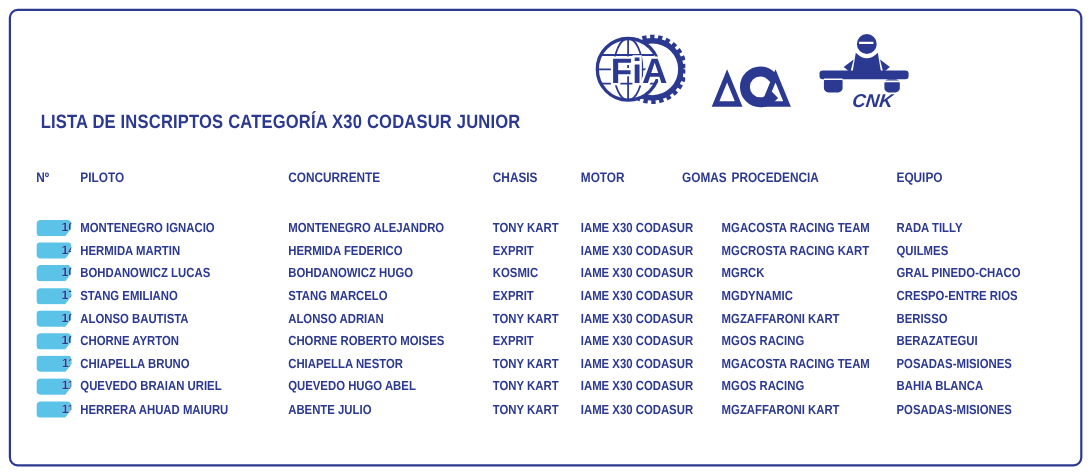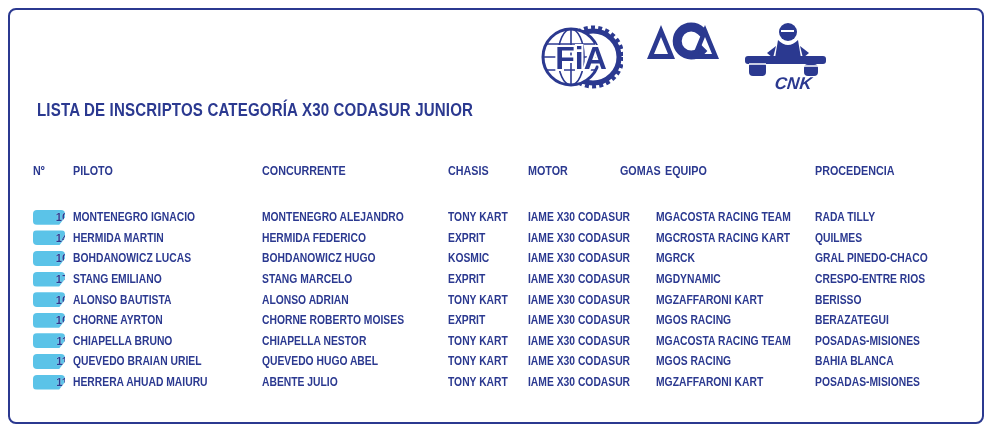--- a/index.html
+++ b/index.html
@@ -12,42 +12,42 @@
   .page { position:relative; width:992px; height:432px; background:var(--paper); }
   .page-frame {
     position:absolute; inset:8px; border:2px solid var(--navy);
     border-radius:8px; pointer-events:none;
   }
   .cond { display:inline-block; transform:scaleX(0.86); transform-origin:0 50%; white-space:nowrap; }
 
   
   .logos {
     position:absolute; left:541px; top:20px; height:80px;
-    display:flex; align-items:flex-start; gap:22px;text-decoration:underline;
+    display:flex; align-items:flex-end; gap:22px;text-decoration:underline;
   }
   .logo svg { display:block; }
   svg text {
     font-family:"Liberation Sans", sans-serif; font-weight:bold; fill:var(--navy);
   }
 
   
   .page-title {
     position:absolute; left:37px; top:100px;
     font-size:17.5px; font-weight:bold; letter-spacing:0.2px; white-space:nowrap;
   }
 
   
   .entry-table {
     position:absolute; left:33px; right:30px; top:151px;
     --cols:40px 189px 186px 80px 92px 45px 150px 1fr;
   }
   .table-header {
     display:grid; grid-template-columns:var(--cols);
     height:20px; align-items:center;
-    font-size:12.5px; font-weight:bold;margin-top:10px;
+    font-size:12.5px; font-weight:bold;
   }
   .table-body { margin-top:26px; }
   .table-row {
     display:grid; grid-template-columns:var(--cols);
     height:20.6px; align-items:center;
     font-size:12px; font-weight:bold;
   }
   .num-badge {
     width:30px; height:15px;
     background:var(--badge-blue);
@@ -113,22 +113,22 @@
   </div>
 
   <div class="entry-table">
     <div class="table-header">
       <span><span class="cond">Nº</span></span>
       <span><span class="cond">PILOTO</span></span>
       <span><span class="cond">CONCURRENTE</span></span>
       <span><span class="cond">CHASIS</span></span>
       <span><span class="cond">MOTOR</span></span>
       <span><span class="cond">GOMAS</span></span>
+      <span><span class="cond">PROCEDENCIA</span></span>
       <span><span class="cond">EQUIPO</span></span>
-      <span><span class="cond">PROCEDENCIA</span></span>
     </div>
     <div class="table-body">
     <div class="table-row">
       <span>
         <span class="num-badge">102</span>
       </span>
       <span><span class="cond">MONTENEGRO IGNACIO</span></span>
       <span><span class="cond">MONTENEGRO ALEJANDRO</span></span>
       <span><span class="cond">TONY KART</span></span>
       <span><span class="cond">IAME X30 CODASUR</span></span>

